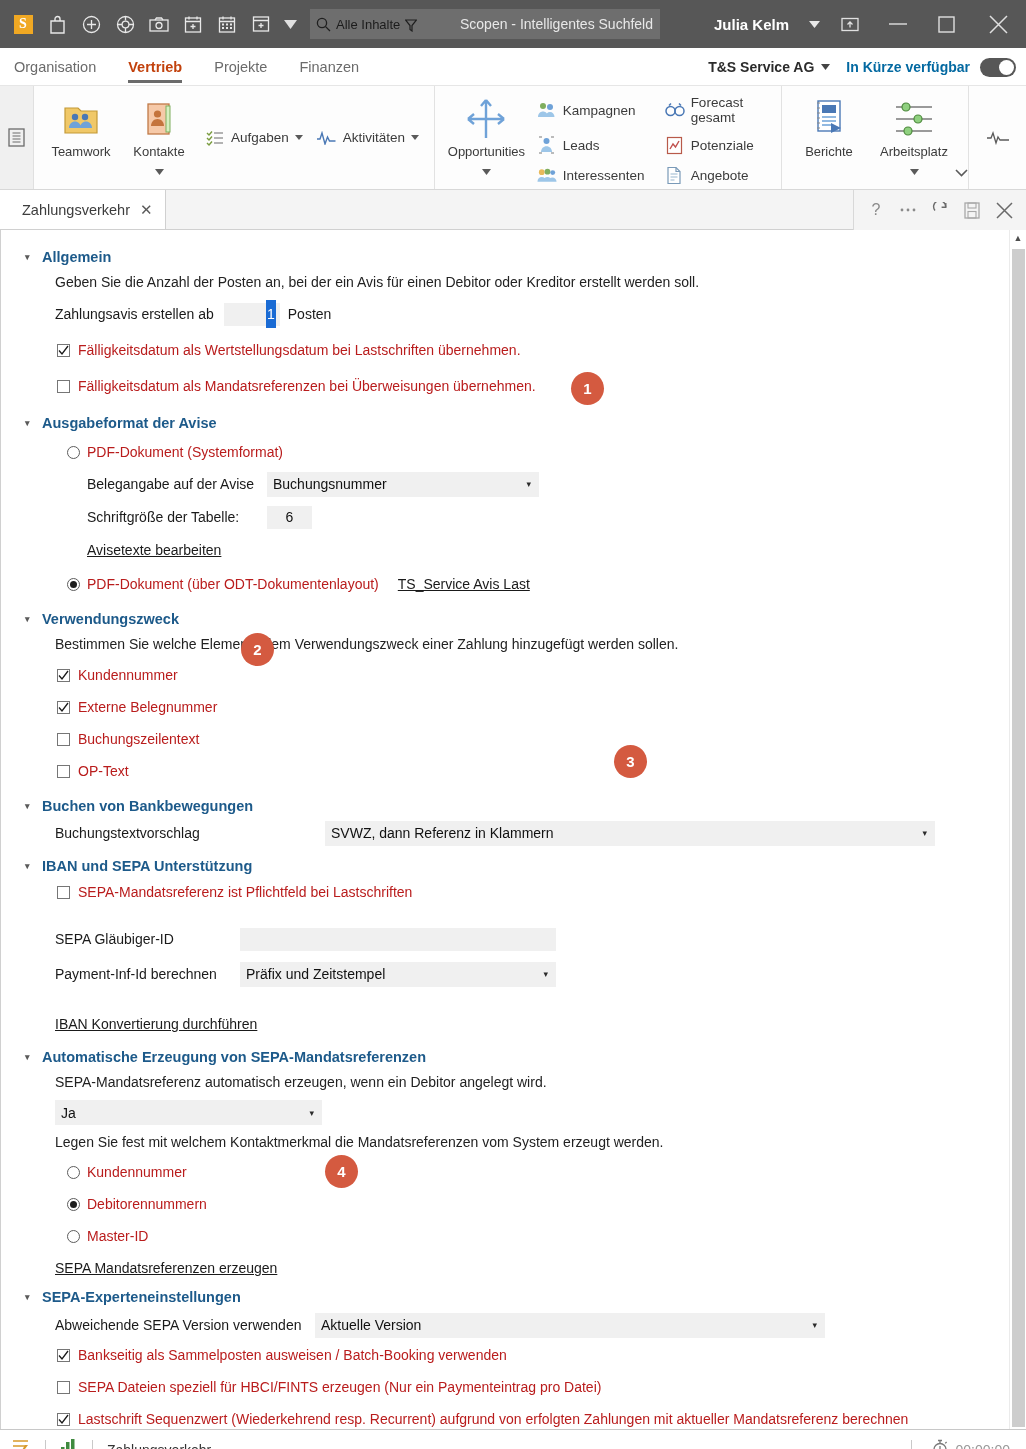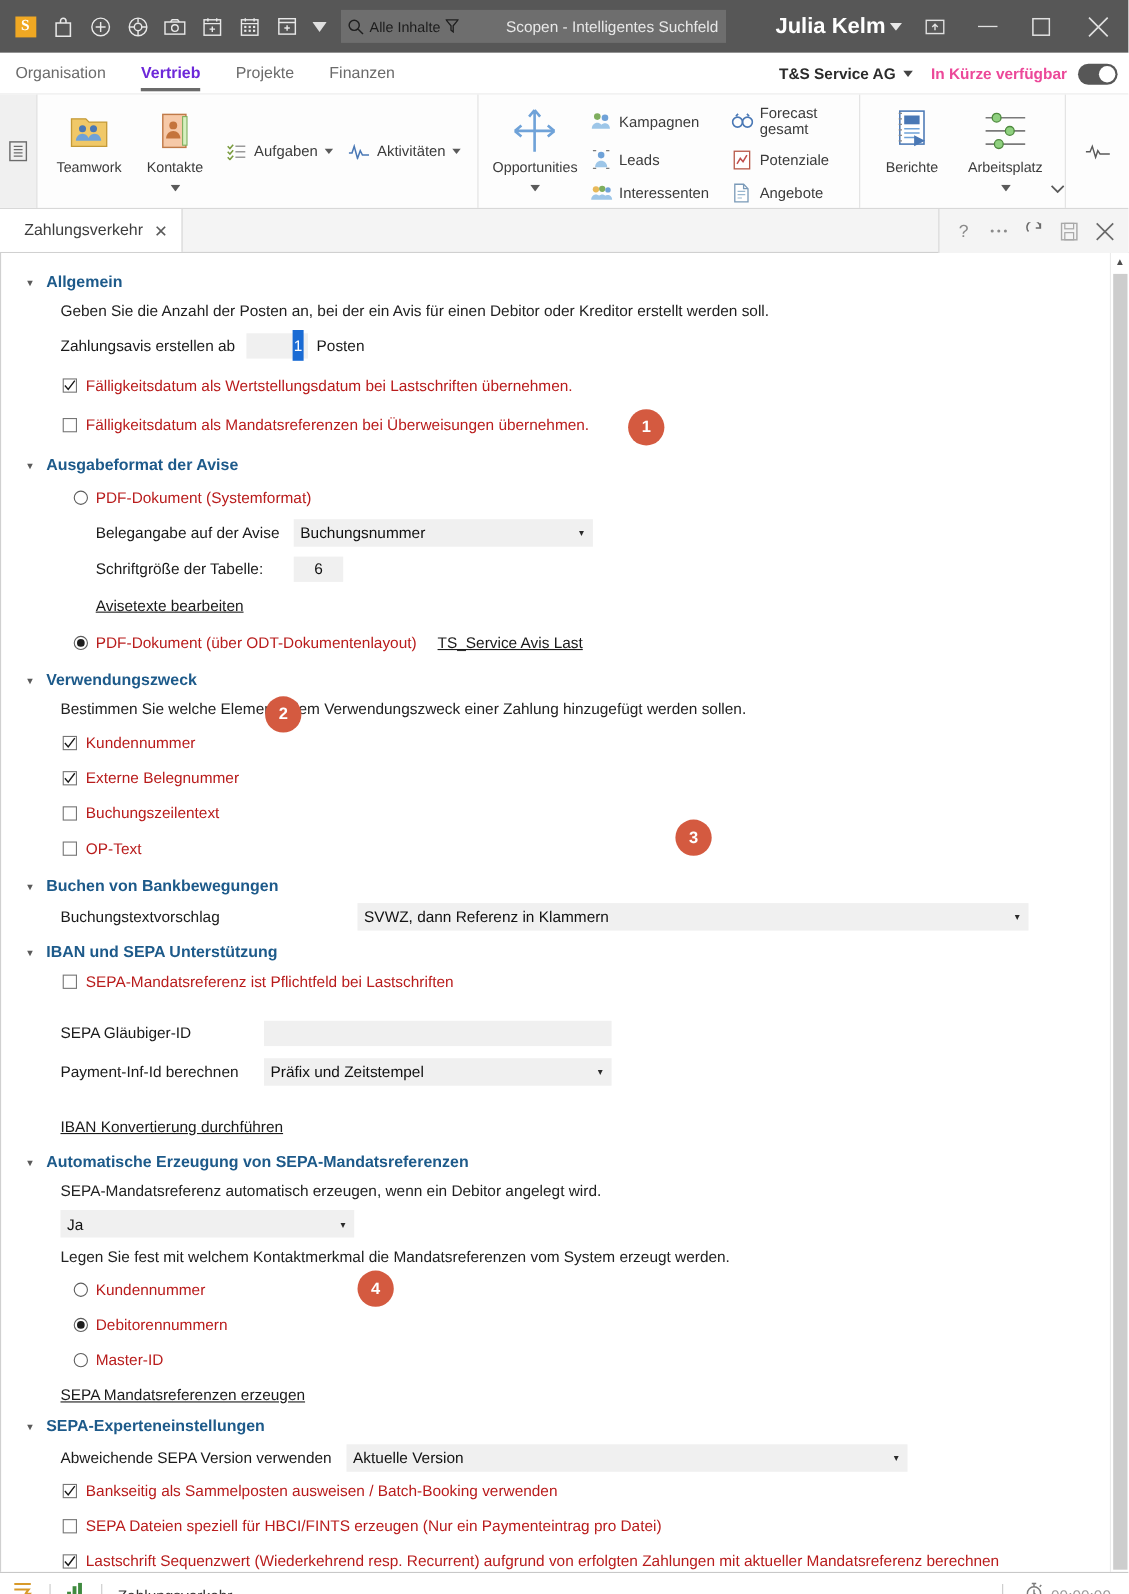--- a/index.html
+++ b/index.html
@@ -35,72 +35,72 @@
     align-items: center; justify-content: center;
   }
   .searchbox {
     margin-left: 8px;
     width: 350px; height: 30px;
     background: #6e6e6e;
     display: flex; align-items: center;
     padding: 0 6px;
     position: relative;
   }
-  .search-left { display: flex; align-items: flex-start; gap: 5px; }
+  .search-left { display: flex; align-items: flex-end; gap: 5px; }
   .search-scope {
     font-size: 13px; color: #1c1c1c;
   }
   .search-ph {
     position: absolute; left: 150px; top: 50%;
     transform: translateY(-50%);
     font-size: 14px; color: #e8e8e8; white-space: nowrap;
     overflow: hidden; width: 200px;
   }
   .tb-right {
     position: absolute; right: 0; top: 0; height: 48px;
     display: flex; align-items: center;
   }
   .user-name {
-    color: #ffffff; font-size: 20px; font-weight: bold;
-    margin-right: 4px;
+    color: #ffffff; font-size: 15px; font-weight: bold;
+    margin-right: 20px;
   }
   .user-wrap { display: flex; align-items: center; padding: 0 6px; height: 48px; }
   .win-btn {
     width: 48px; height: 48px; display: flex;
     align-items: center; justify-content: center;
   }
   .win-btn.close { width: 56px; }
 
   
   .menubar {
     height: 38px; background: #ffffff;
     display: flex; align-items: stretch;
     position: relative;
     border-bottom: 1px solid #e6e6e6;
   }
   .menu-item {
     padding: 0 16px; display: flex; align-items: center;
     font-size: 14.5px; color: #6b6b6b; position: relative;
   }
   .menu-item.first { padding-left: 14px; }
-  .menu-item.active { color: #6d28d9; font-weight: bold; }
+  .menu-item.active { color: #c2410c; font-weight: bold; }
   .menu-item.active::after {
     content: ""; position: absolute; left: 16px; right: 16px;
     bottom: 2px; height: 3px; background: #6b6b6b;
   }
   .menu-right {
     position: absolute; right: 10px; top: 0; height: 38px;
     display: flex; align-items: center; gap: 10px;
   }
   .company-sel {
     display: flex; align-items: center; gap: 7px;
     background: #ffffff; padding: 2px 6px;
     font-size: 14px; font-weight: bold; color: #2b2b2b;
   }
-  .avail-label { font-size: 14px; font-weight: bold; color: #ec4899; }
+  .avail-label { font-size: 14px; font-weight: bold; color: #0369a1; }
   .toggle {
     width: 36px; height: 19px; border-radius: 10px;
     background: #575757; position: relative;
   }
   .toggle::after {
     content:""; position:absolute; right:2px; top:2px;
     width:15px; height:15px; border-radius:50%; background:#ffffff;
   }
 
   

